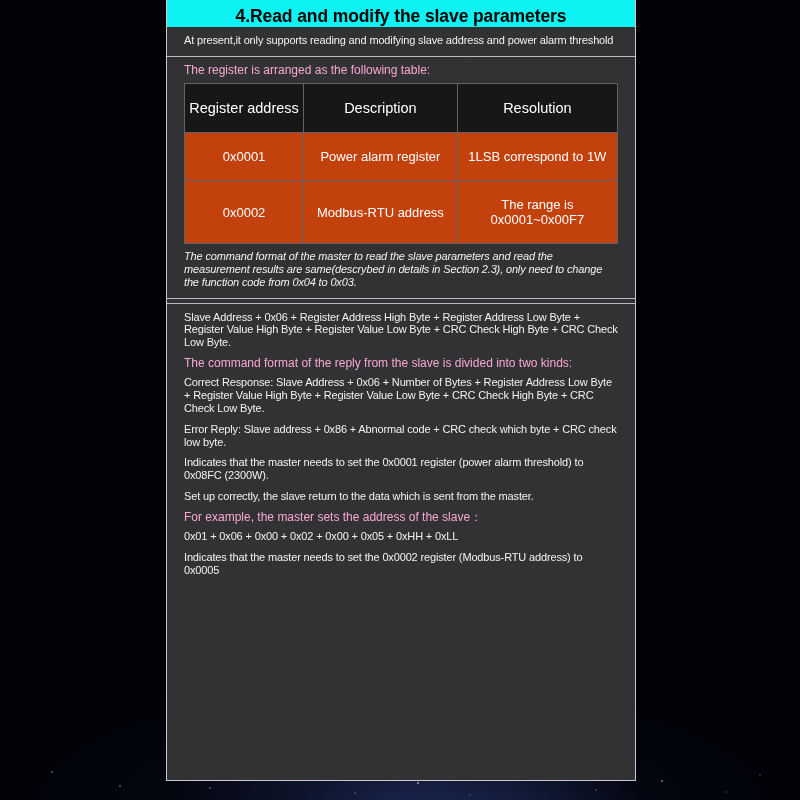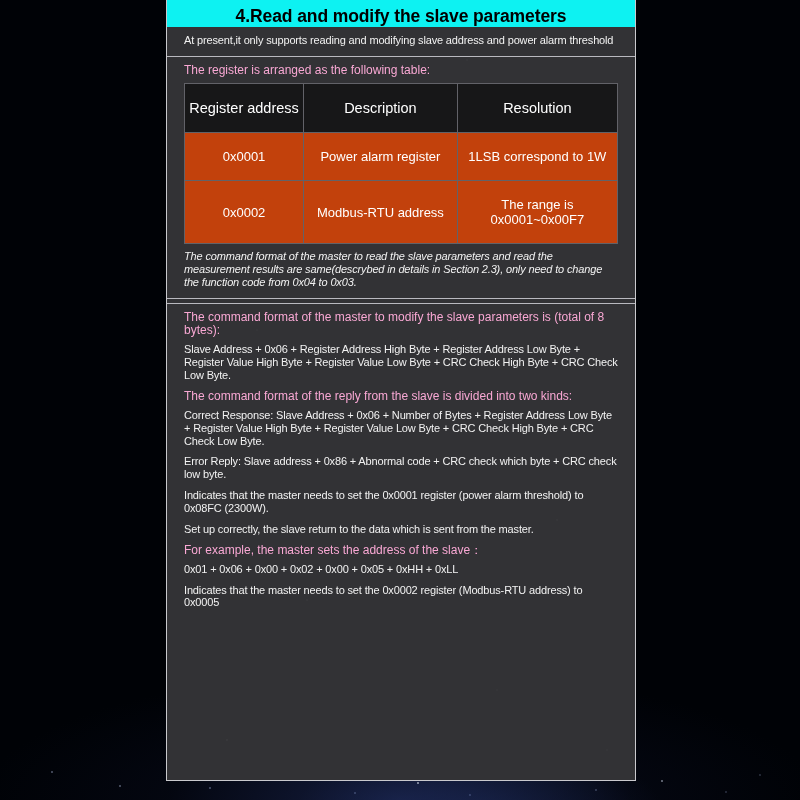--- a/index.html
+++ b/index.html
@@ -193,21 +193,20 @@
           <td>Modbus-RTU address</td>
           <td>The range is 0x0001~0x00F7</td>
         </tr>
       </tbody>
     </table>
 
     <p class="body-text" style="margin-bottom:0;font-style:italic;">The command format of the master to read the slave parameters and read the measurement results are same(descrybed in details in Section 2.3), only need to change the function code from 0x04 to 0x03.</p>
   </div>
 
   <div class="section spaced no-rule">
-    <div class="heading-cyan">The command format of the master to modify the slave parameters is (total of 8 bytes):</div>
     <p class="body-text">Slave Address + 0x06 + Register Address High Byte + Register Address Low Byte + Register Value High Byte + Register Value Low Byte + CRC Check High Byte + CRC Check Low Byte.</p>
 
     <div class="heading-cyan">The command format of the reply from the slave is divided into two kinds:</div>
     <p class="body-text">Correct Response: Slave Address + 0x06 + Number of Bytes + Register Address Low Byte + Register Value High Byte + Register Value Low Byte + CRC Check High Byte + CRC Check Low Byte.</p>
     <p class="body-text">Error Reply: Slave address + 0x86 + Abnormal code + CRC check which byte + CRC check low byte.</p>
 
     <p class="body-text">Indicates that the master needs to set the 0x0001 register (power alarm threshold) to 0x08FC (2300W).</p>
     <p class="body-text">Set up correctly, the slave return to the data which is sent from the master.</p>
 
     <div class="heading-cyan">For example, the master sets the address of the slave：</div>

